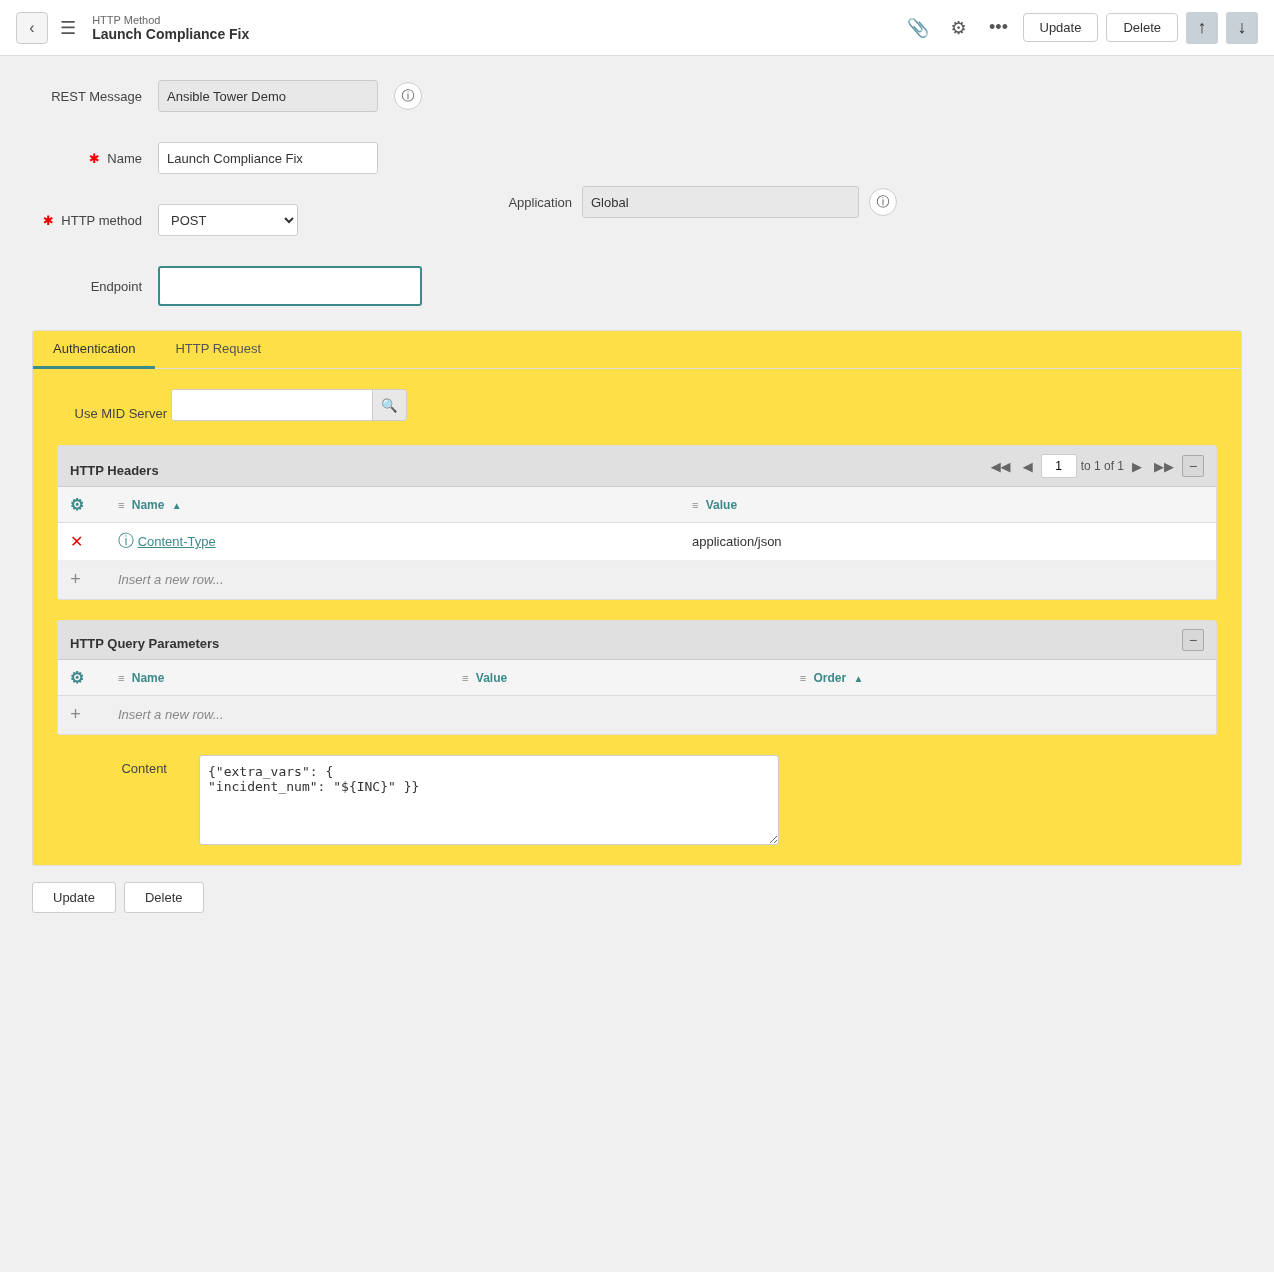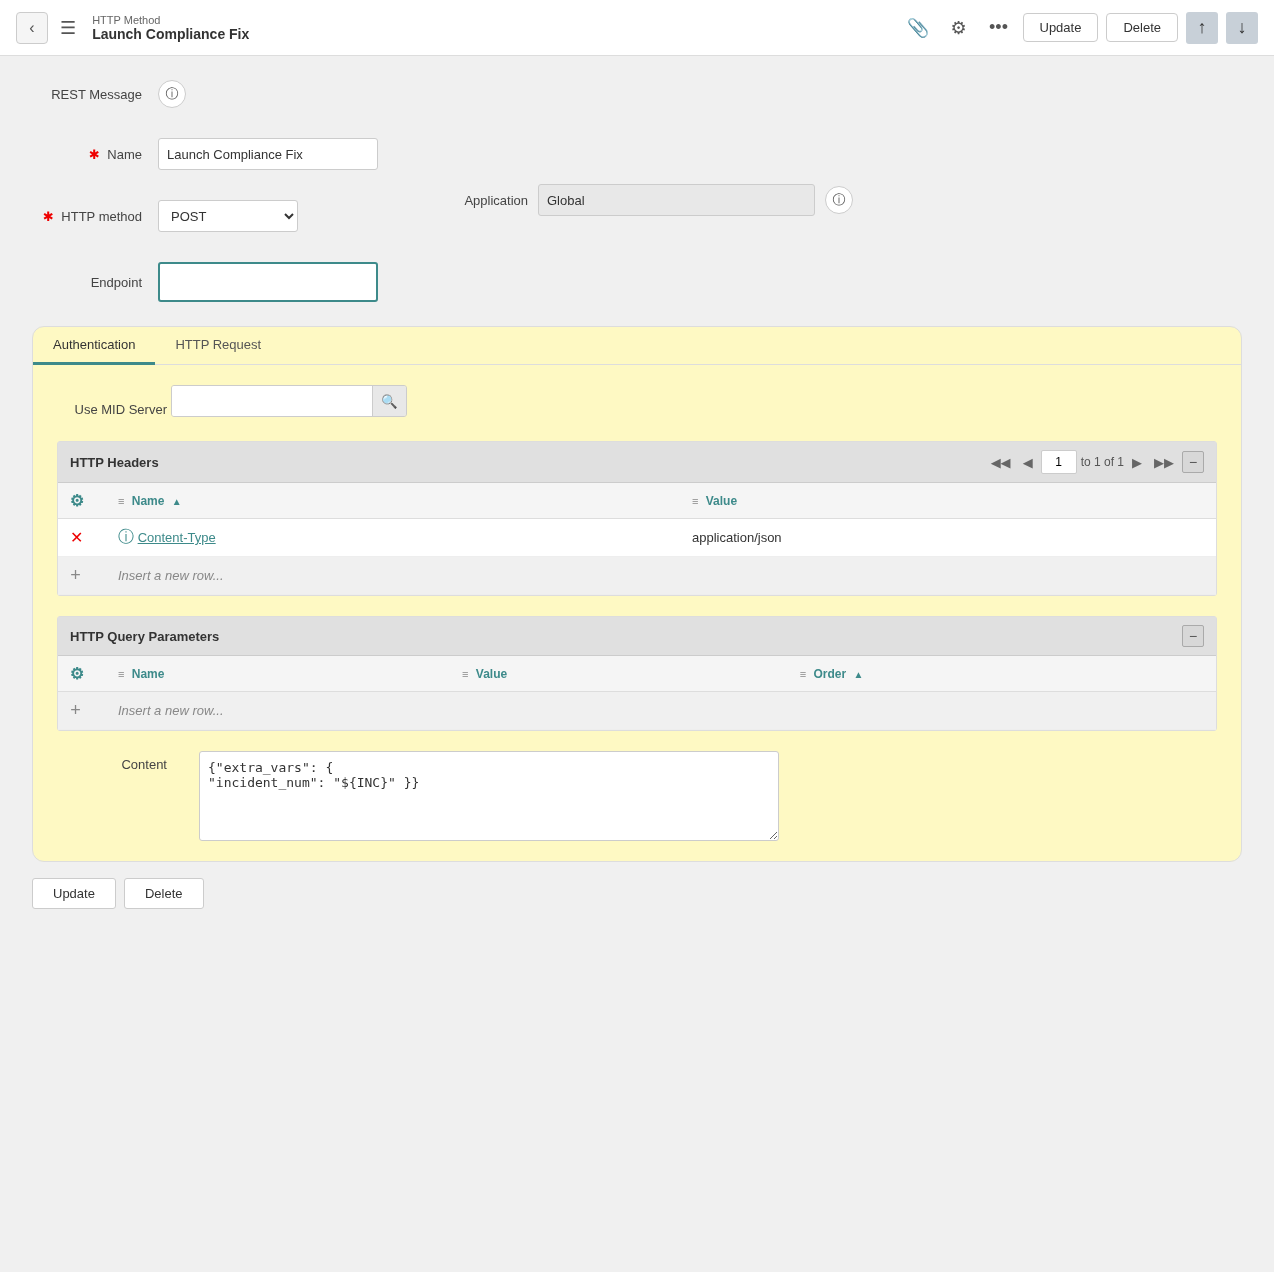--- a/index.html
+++ b/index.html
@@ -123,23 +123,23 @@
       border-radius: 3px;
       padding: 0 8px;
       font-size: 13px;
       background: #fff;
       color: #333;
       max-width: 760px;
     }
 
     
     .tabs-section {
-      background: #fef9c3;
+      background: #fde047;
       border: 1px solid #ddd;
-      border-radius: 12px;
+      border-radius: 3px;
       margin-top: 8px;
     }
     .tabs-header {
       display: flex;
       border-bottom: 1px solid #ddd;
     }
     .tab {
       padding: 10px 20px;
       font-size: 13px;
       cursor: pointer;
@@ -196,21 +196,21 @@
 
     
     .table-section {
       background: #e8e8e8;
       border: 1px solid #ddd;
       border-radius: 3px;
       margin-bottom: 20px;
     }
     .table-section-header {
       display: flex;
-      align-items: center;
+      align-items: flex-end;
       padding: 8px 12px;
       background: #e0e0e0;
       border-bottom: 1px solid #ccc;
     }
     .table-section-title {
       font-size: 13px;
       font-weight: 600;
       color: #333;
       flex: 1;
     }
@@ -385,20 +385,21 @@
   </div>
 </div>
 
 <div class="main-content">
 
   <div class="two-col-row">
     <div class="col-left">
 
       <div class="form-row">
         <label class="form-label">REST Message</label>
+        <input class="form-input rest-message-input" type="text" value="Ansible Tower Demo" style="">
         <button class="info-btn">
           <span>ⓘ</span>
         </button>
       </div>
 
       <div class="form-row">
         <label class="form-label">
           <span class="required-star">✱</span>
           <span>Name</span>
         </label>

